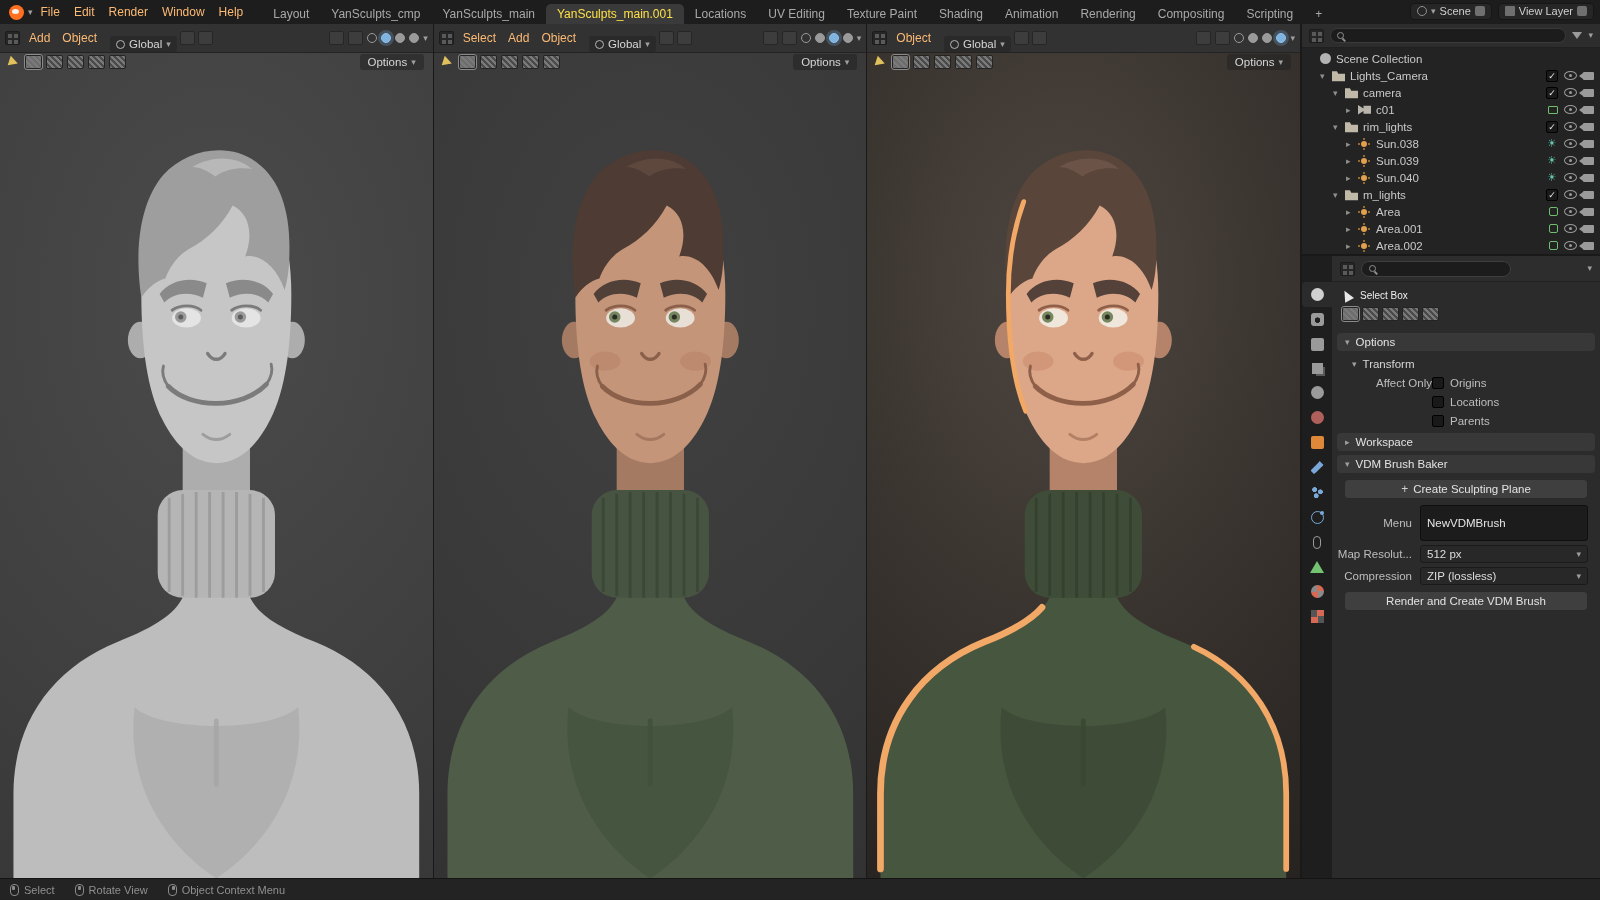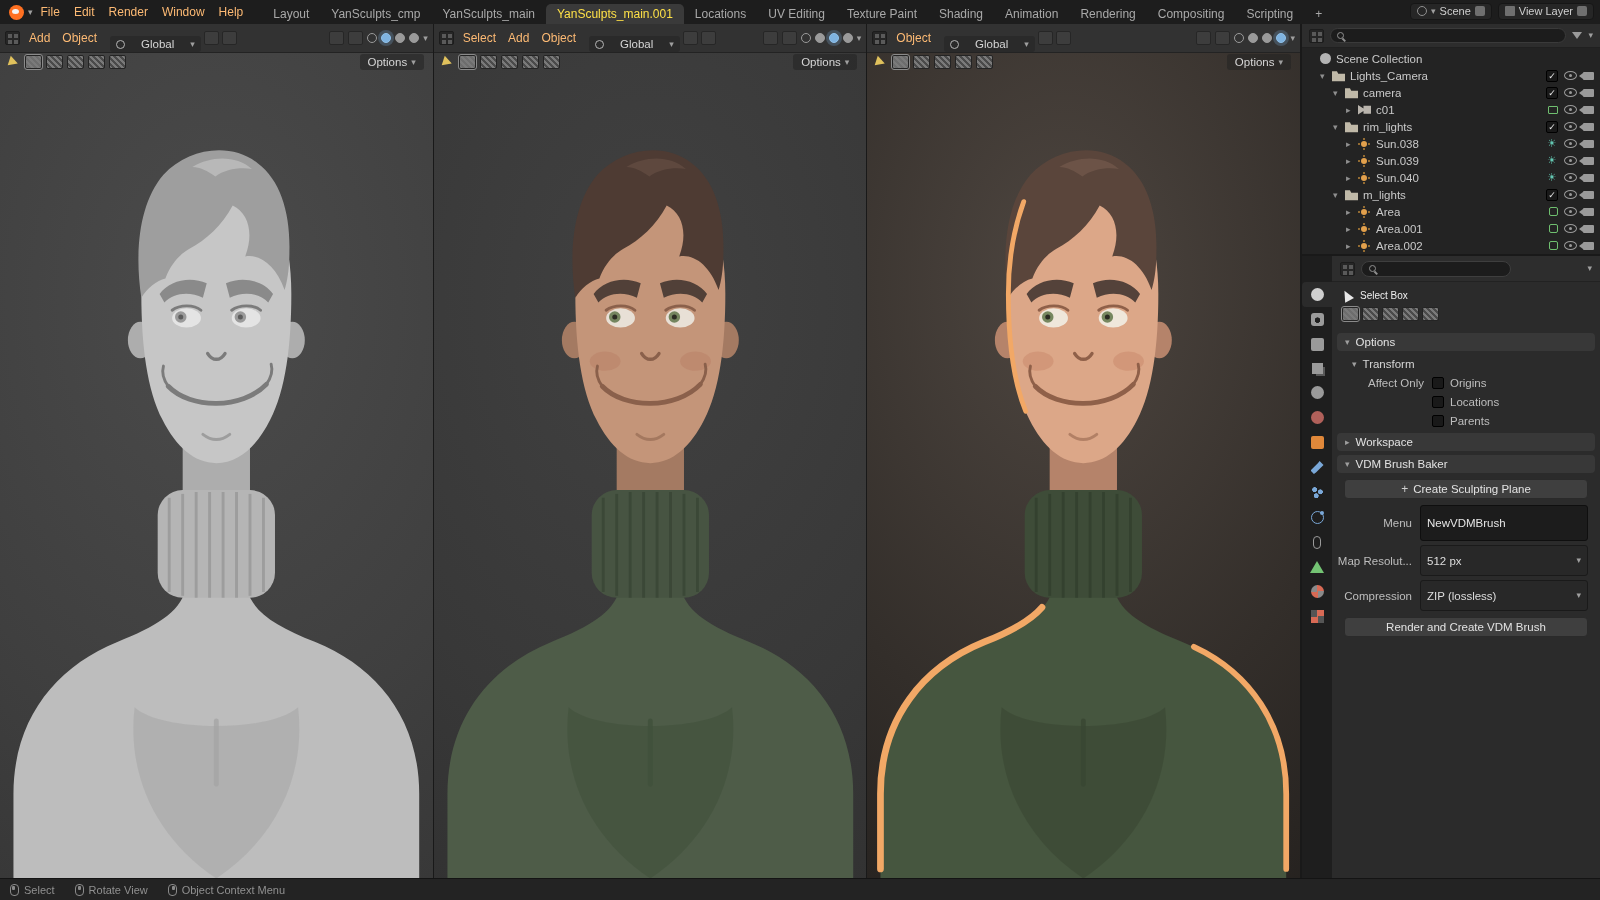--- a/index.html
+++ b/index.html
@@ -27,21 +27,21 @@
 
   
   .viewport { flex:1; display:flex; flex-direction:column; border-right:1px solid #191919; min-width:0; position:relative; }
   .vp-header { flex:0 0 23px; background:#323232; border-bottom:1px solid #232323; display:flex; align-items:center; padding:0 5px; gap:3px; font-size:11.5px; }
   .vp-header .menu { padding:2px 6px; }
   .ed-icon { width:15px; height:14px; border-radius:2px; background:
       linear-gradient(#5a5a5a,#5a5a5a) 2px 2px/4px 4px no-repeat,
       linear-gradient(#5a5a5a,#5a5a5a) 8px 2px/4px 4px no-repeat,
       linear-gradient(#5a5a5a,#5a5a5a) 2px 8px/4px 4px no-repeat,
       linear-gradient(#5a5a5a,#5a5a5a) 8px 8px/4px 4px no-repeat, #262626; border:1px solid #1c1c1c; }
-  .orient { display:flex; align-items:center; gap:16px; background:#2a2a2a; border-radius:3px; padding:2px 6px; margin-left:4px; color:#d6d6d6;margin-top:12px; }
+  .orient { display:flex; align-items:center; gap:4px; background:#2a2a2a; border-radius:3px; padding:2px 6px; margin-left:4px; color:#d6d6d6;margin-top:12px; }
   .orient-ico { width:9px; height:9px; border:1.5px solid #b5b5b5; border-radius:50%; }
   .icon-sq { width:15px; height:14px; background:#3d3d3d; border:1px solid #262626; border-radius:2px; }
   .hdr-right { margin-left:auto; display:flex; align-items:center; gap:4px; }
   .shade-dot { width:10px; height:10px; border-radius:50%; border:1.5px solid #9a9a9a; }
   .shade-dot.filled { background:#9a9a9a; }
   .shade-dot.on { border-color:#8fc1ea; background:#7fb3e0; box-shadow:0 0 0 3px #45515c; }
 
   .vp-toolhead { position:absolute; top:26px; left:0; right:0; height:24px; display:flex; align-items:center; gap:4px; padding:0 9px; z-index:5; }
   .tweak-ico { width:0; height:0; border-top:5px solid transparent; border-bottom:5px solid transparent; border-left:9px solid #e0c15c; transform:rotate(18deg); margin-right:3px; }
   .sel-btn { width:17px; height:14px; border:1px solid #242424; border-radius:2px; background:#4a4a4a linear-gradient(45deg,#7a7a7a 25%,transparent 25% 50%,#7a7a7a 50% 75%,transparent 75%); background-size:6px 6px; }
@@ -122,30 +122,30 @@
   .props-main { flex:1; display:flex; flex-direction:column; min-width:0; overflow:hidden; }
   .props-header { flex:0 0 26px; display:flex; align-items:center; gap:6px; padding:0 8px; border-bottom:1px solid #222; background:#2d2d2d; }
   .search-pill { flex:1; max-width:150px; height:16px; background:#1c1c1c; border:1px solid #3e3e3e; border-radius:9px; display:flex; align-items:center; padding:0 7px; gap:4px; }
   .tool-row { display:flex; align-items:center; gap:8px; padding:8px 10px 4px 10px; color:#ededed; font-size:10px; }
   .i-cursor { width:0; height:0; border-left:5px solid transparent; border-right:5px solid transparent; border-bottom:11px solid #e8e8e8; transform:rotate(-28deg); }
   .selmode-row { display:flex; gap:3px; padding:2px 10px 10px 10px; }
 
   .panel-h { display:flex; align-items:center; gap:6px; background:#383838; margin:2px 5px; padding:3px 8px; border-radius:4px; color:#e2e2e2; font-size:11.5px; }
   .subpanel-h { display:flex; align-items:center; gap:6px; padding:5px 8px 3px 20px; color:#d6d6d6; font-size:11.5px; }
   .prow { display:flex; align-items:flex-start; padding:2px 12px 2px 0; }
-  .prow .lbl { flex:0 0 100px; text-align:right; padding-right:8px; color:#bdbdbd; font-size:11.5px; line-height:17px; }
+  .prow .lbl { flex:0 0 100px; text-align:right; color:#bdbdbd; font-size:11.5px; line-height:17px; }
   .prow .val { flex:1; display:flex; flex-direction:column; gap:3px; }
   .chk-line { display:flex; align-items:center; gap:6px; color:#bdbdbd; font-size:11.5px; height:16px; }
   .btn { background:#3f3f3f; border:1px solid #2a2a2a; border-radius:4px; color:#e2e2e2; text-align:center; padding:3px 0; font-size:11.5px; display:flex; align-items:center; justify-content:center; gap:5px; }
   .btn.full { margin:4px 12px; }
   .plus { color:#cfcfcf; font-size:12px; line-height:1; }
   .frow { display:flex; align-items:center; padding:2px 12px 2px 0; }
   .frow .lbl { flex:0 0 88px; text-align:right; padding-right:8px; color:#bdbdbd; font-size:11.5px; }
   .tfield { flex:1; background:#1c1c1c; border:1px solid #0f0f0f; border-radius:3px; color:#e5e5e5; font-size:11.5px; padding:1px 6px; height:36px; font-family:"Liberation Sans",sans-serif; }
-  .dd { flex:1; background:#282828; border:1px solid #1a1a1a; border-radius:3px; color:#dddddd; display:flex; align-items:center; padding:0 6px; height:31px; font-size:11.5px; }
+  .dd { flex:1; background:#282828; border:1px solid #1a1a1a; border-radius:3px; color:#dddddd; display:flex; align-items:center; padding:0 6px; height:18px; font-size:11.5px; }
   .dd .caret { margin-left:auto; }
 
   
   .statusbar { flex:0 0 22px; background:#232323; border-top:1px solid #141414; display:flex; align-items:center; gap:20px; padding:0 10px; font-size:11px; color:#909090; }
   .hint { display:flex; align-items:center; gap:5px; }
   .mouse { width:9px; height:12px; border:1px solid #8a8a8a; border-radius:4px; position:relative; }
   .mouse::after { content:""; position:absolute; top:1px; width:3px; height:4px; background:#8a8a8a; border-radius:1px; }
   .mouse[data-btn="left"]::after { left:1px; }
   .mouse[data-btn="middle"]::after { left:2.5px; }
   .mouse[data-btn="right"]::after { right:1px; }

